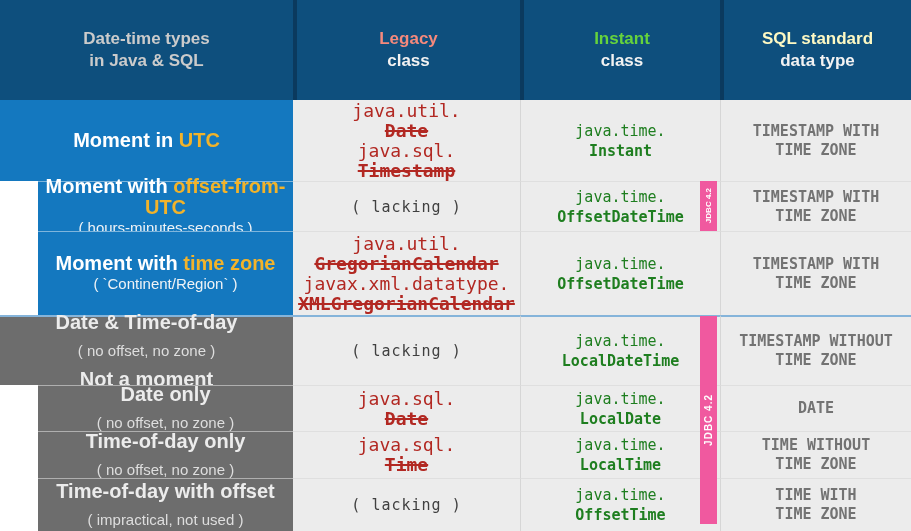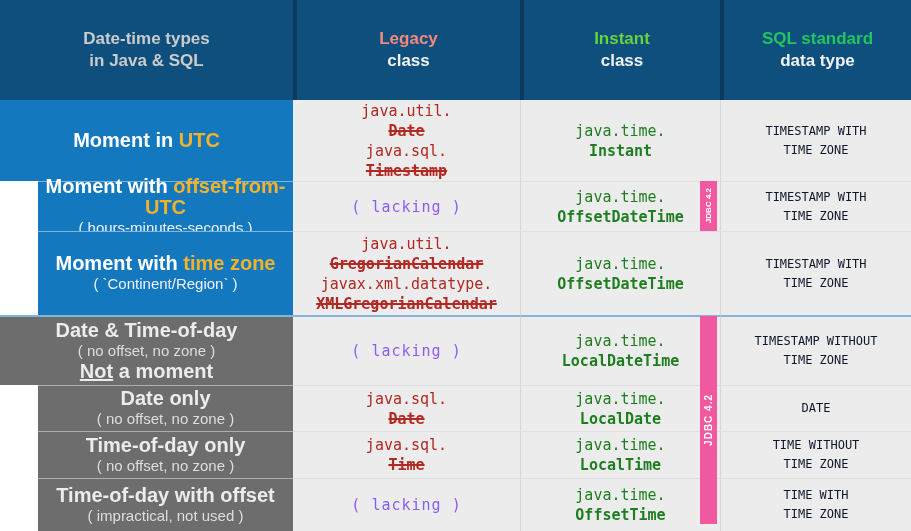--- a/index.html
+++ b/index.html
@@ -16,47 +16,47 @@
   .cell { box-sizing:border-box; display:flex; flex-direction:column; justify-content:center; align-items:center; text-align:center; }
 
   
   .hcell { background:#0e4f7d; color:#f2f2f2; }
   .hcell .h1 { font-weight:bold; font-size:17px; line-height:22px; }
   .hcell .h2 { font-weight:bold; font-size:17px; line-height:22px; color:#f2f2f2; }
   .hsep { border-left:4px solid #0b3a5e; }
   .title-gray { color:#cbcbcb; }
   .accent-legacy { color:#f5897c; }
   .accent-modern { color:#66d33c; }
-  .accent-sql { color:#22c55e; }
+  .accent-sql { color:#fef9c3; }
   .h-normal { font-weight:normal; }
 
   
   .lblue { background:#1478bf; color:#ffffff; }
-  .lgray { background:#6d6d6d; color:#e9e9e9; }
+  .lgray { background:#6d6d6d; color:#e9e9e9;gap:8px; }
   .lsep  { border-top:1px solid rgba(255,255,255,0.45);margin-left:38px; }
   .lbl   { font-weight:bold; font-size:20px; line-height:21px; color:#ffffff; }
   .lgray .lbl { color:#ececec; }
   .sub   { font-size:15px; line-height:20px; color:#f0f3f6; font-weight:normal; }
   .lgray .sub { color:#dedede; }
   .yellow { color:#f2b32a; }
   .ul { text-decoration:underline; }
 
   
   .bcell { background:#ececec; }
   .vsep  { border-left:1px solid #d6d6d6; }
   .bsep  { border-top:1px solid #dfdfdf; }
   .section-top { border-top:2px solid #85b4da; }
 
   .mono { font-family:"DejaVu Sans Mono", "Liberation Mono", monospace; }
-  .code-red   { color:#b22822; font-size:15px; line-height:20px; }
+  .code-red   { color:#b22822; font-size:18px; line-height:20px; }
   .code-green { color:#1e7e1f; font-size:15px; line-height:20px; }
   .cls   { font-weight:bold; }
   .strike { text-decoration:line-through; text-decoration-thickness:2px; }
-  .lacking { color:#8b5cf6; font-size:15px; letter-spacing:1px; }
-  .sqltype { color:#0f172a; font-weight:normal; font-size:12px; line-height:19px; }
+  .lacking { color:#404040; font-size:15px; letter-spacing:1px; }
+  .sqltype { color:#737373; font-weight:bold; font-size:15px; line-height:19px; }
 
   
   .badge {
     position:absolute; left:700px; width:17px; background:#f0599f;
     display:flex; align-items:center; justify-content:center; overflow:hidden;
   }
   .badge-small { top:181px; height:50px; }
   .badge-big   { top:316px; height:208px; }
   .badge span {
     writing-mode:vertical-rl; transform:rotate(180deg);

